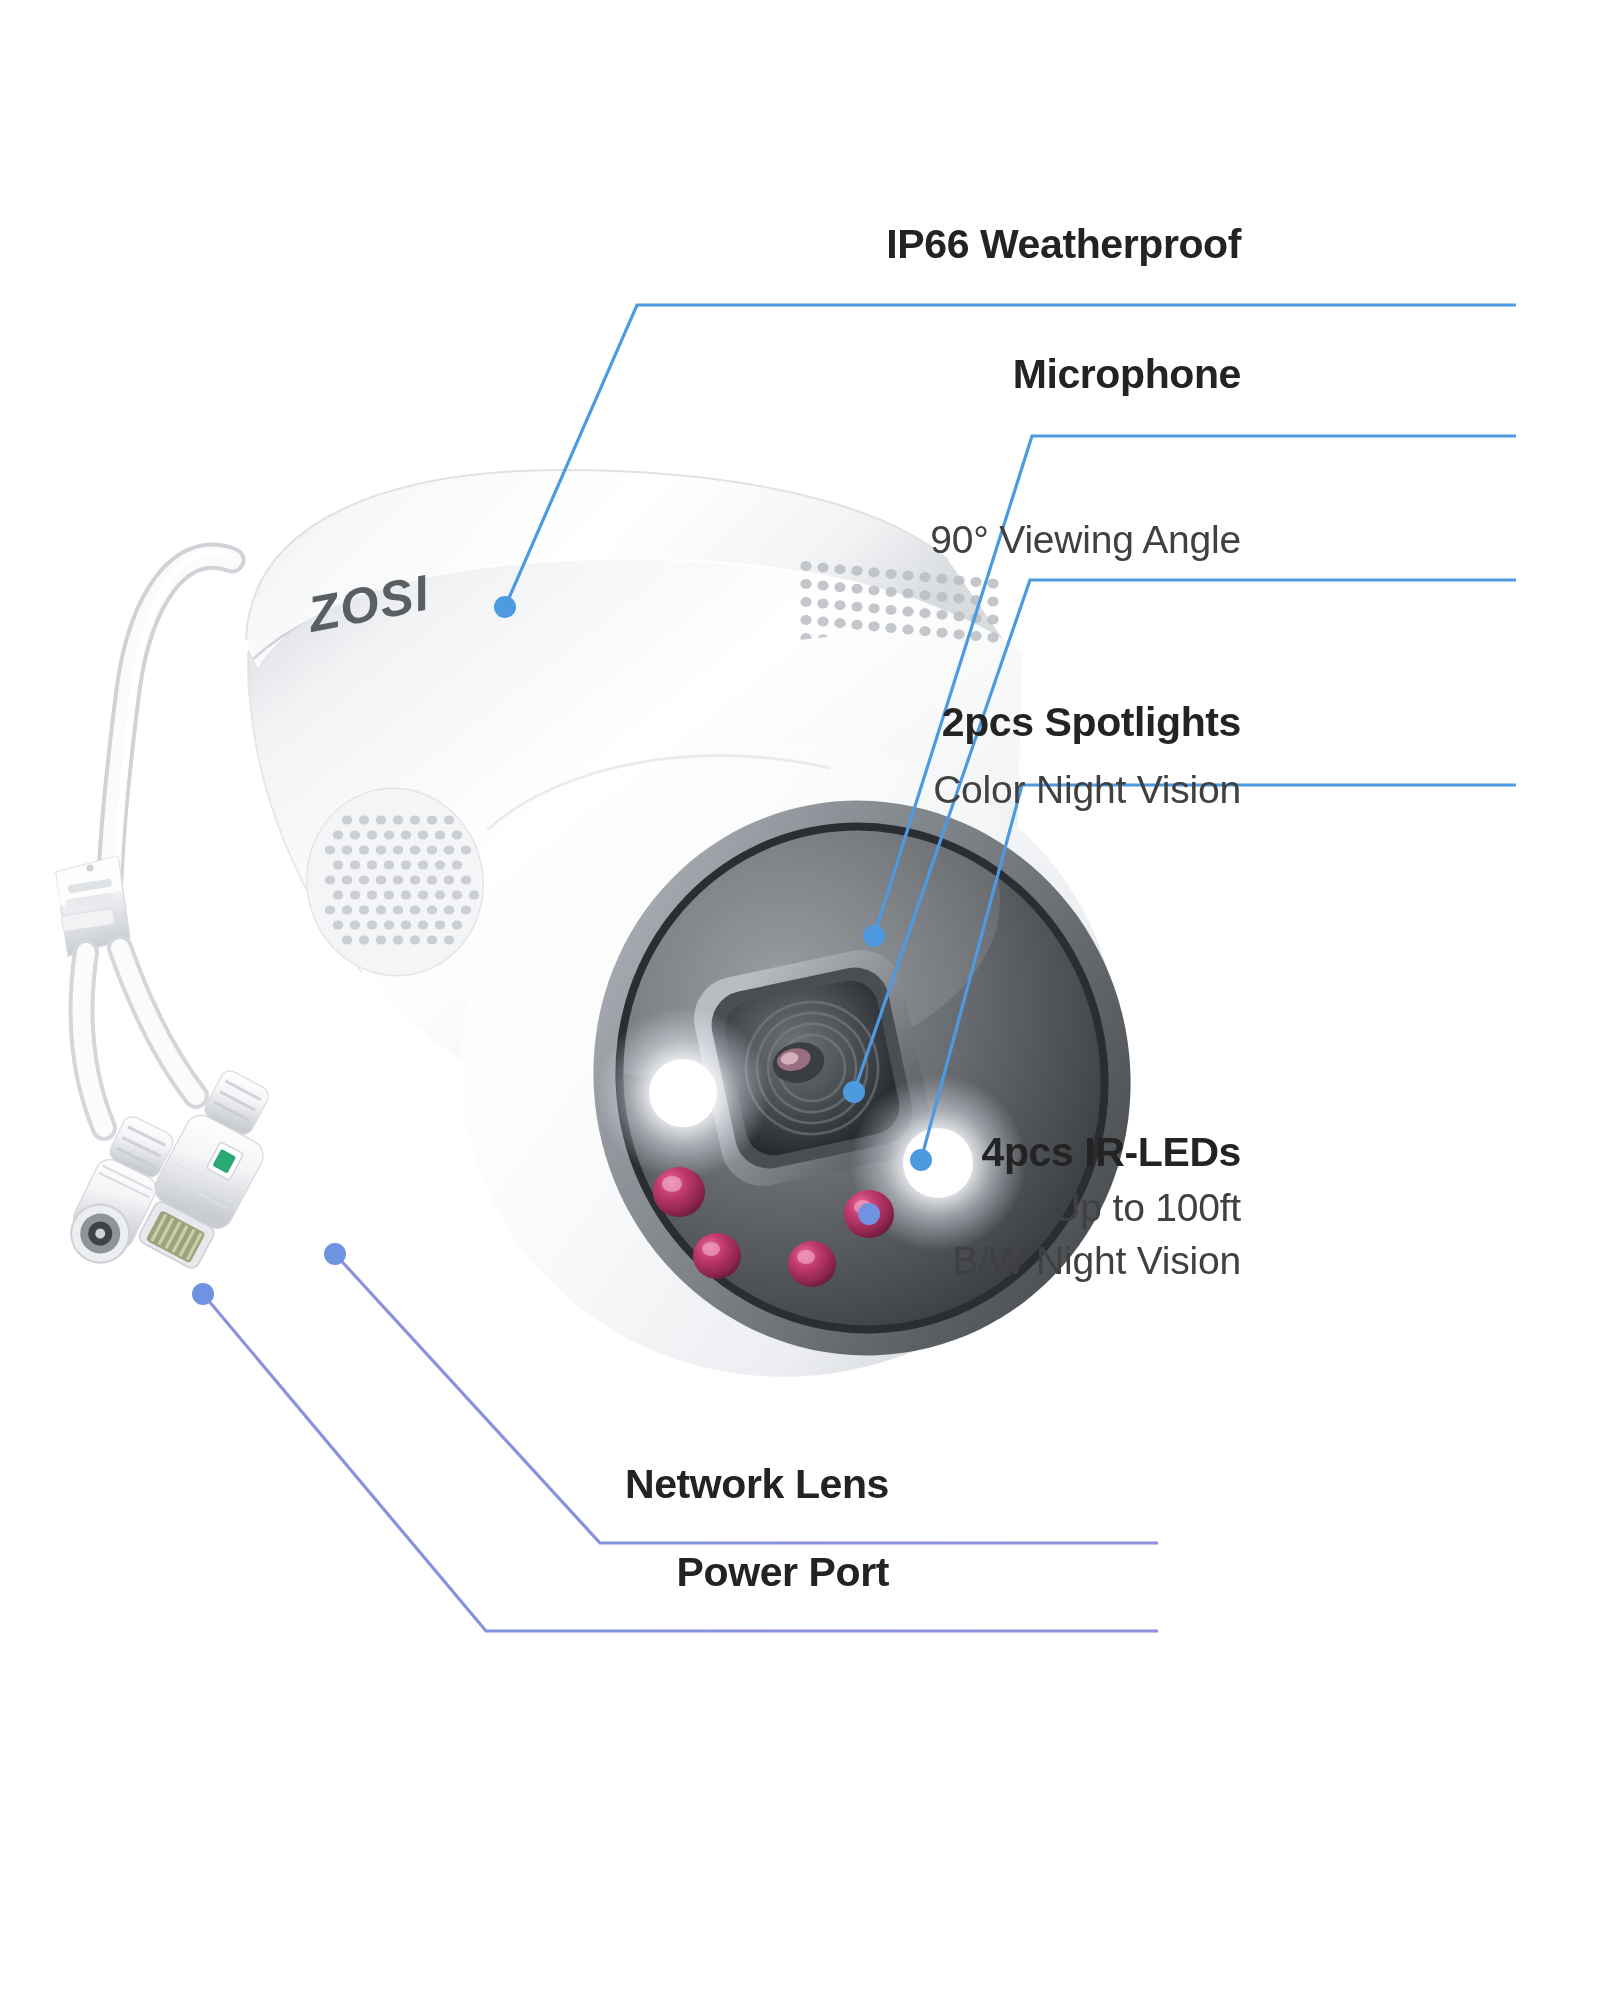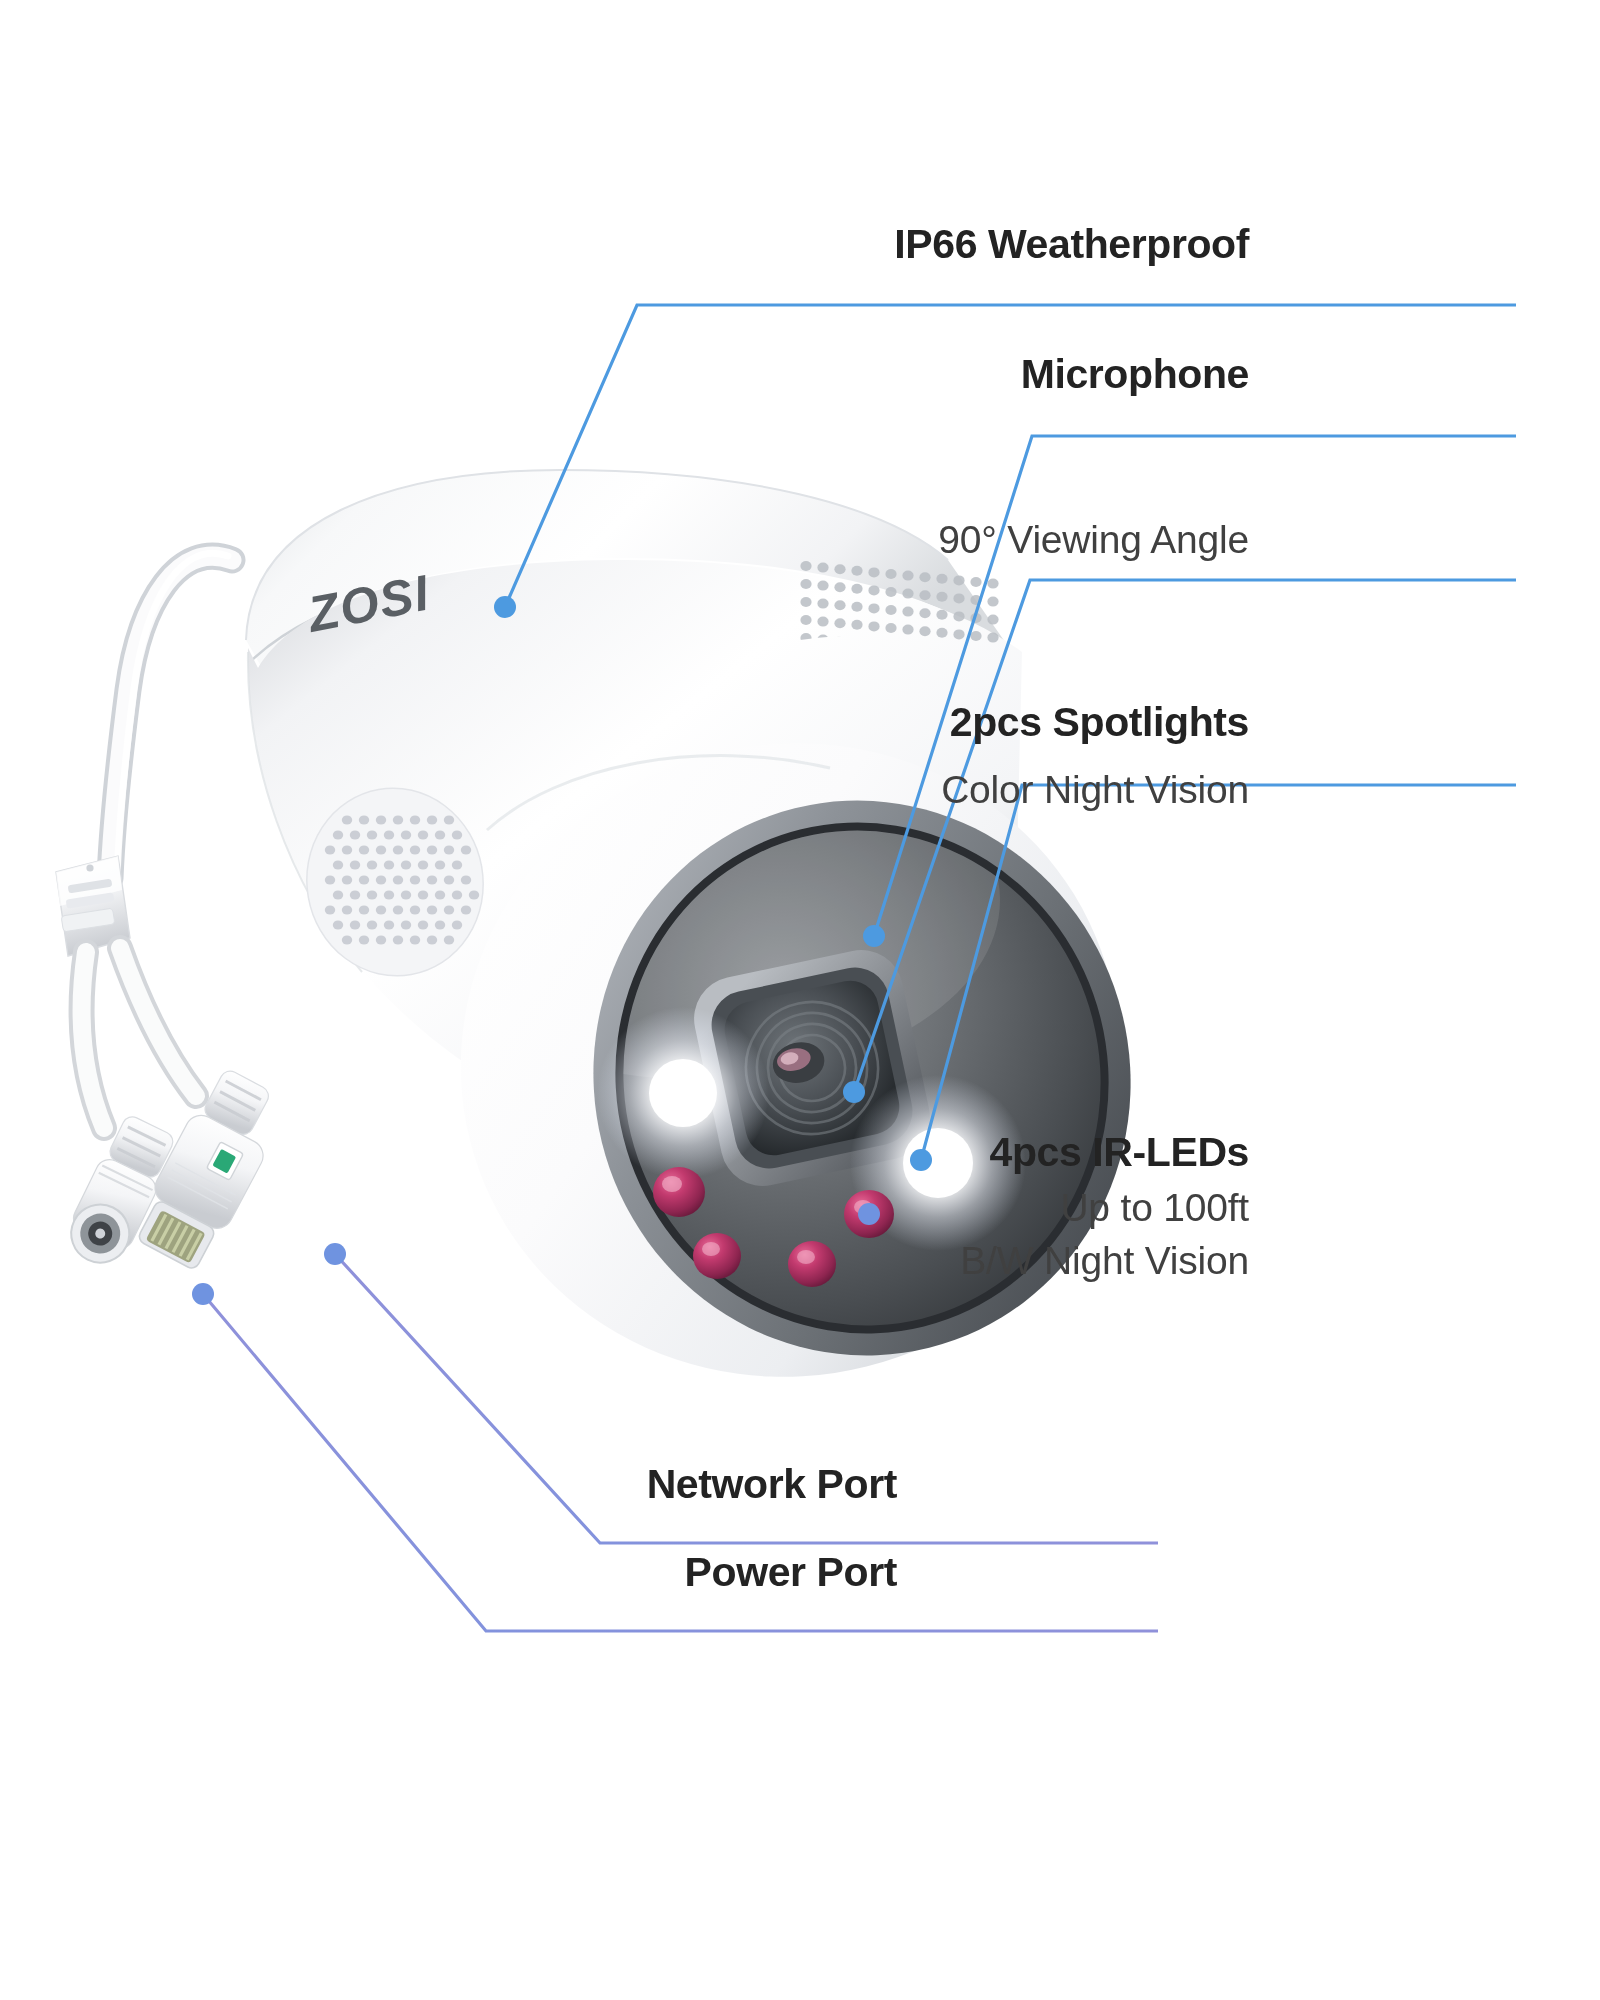--- a/index.html
+++ b/index.html
@@ -6,21 +6,21 @@
   html,body{margin:0;padding:0;background:#ffffff;}
   body{
     width:1600px;height:2000px;position:relative;overflow:hidden;
     font-family:"Liberation Sans", sans-serif;
     -webkit-font-smoothing:antialiased;
   }
   #stage{position:absolute;inset:0;width:1600px;height:1000px;}
   .svg-layer{position:absolute;left:0;top:0;width:1600px;height:2000px;}
   #art{z-index:1;}
   #leaders{z-index:3;pointer-events:none;}
-  #labels{position:absolute;left:0;top:0;width:1331px;height:2000px;z-index:4;padding-left:8px;}
+  #labels{position:absolute;left:0;top:0;width:1331px;height:2000px;z-index:4;}
 
   .label-group{position:absolute;text-align:right;}
   .label-title{
     font-size:41px;font-weight:700;color:#232323;
     letter-spacing:-0.4px;line-height:1.12;white-space:nowrap;
   }
   .label-sub{
     font-size:39px;font-weight:400;color:#404040;
     letter-spacing:-0.2px;line-height:1.22;white-space:nowrap;
   }
@@ -483,21 +483,21 @@
       <div class="label-sub" style="margin-top:20px;">Color Night Vision</div>
     </div>
 
     <div class="label-group" style="right:90px; top:1130px;">
       <div class="label-title">4pcs IR-LEDs</div>
       <div class="label-sub" style="margin-top:8px;">Up to 100ft</div>
       <div class="label-sub" style="margin-top:6px;">B/W Night Vision</div>
     </div>
 
     <div class="label-group" style="right:442px; top:1462px;">
-      <div class="label-title">Network Port</div>
+      <div class="label-title">Network Lens</div>
     </div>
 
     <div class="label-group" style="right:442px; top:1550px;">
       <div class="label-title">Power Port</div>
     </div>
 
   </div>
 </div>
 
 </body></html>

